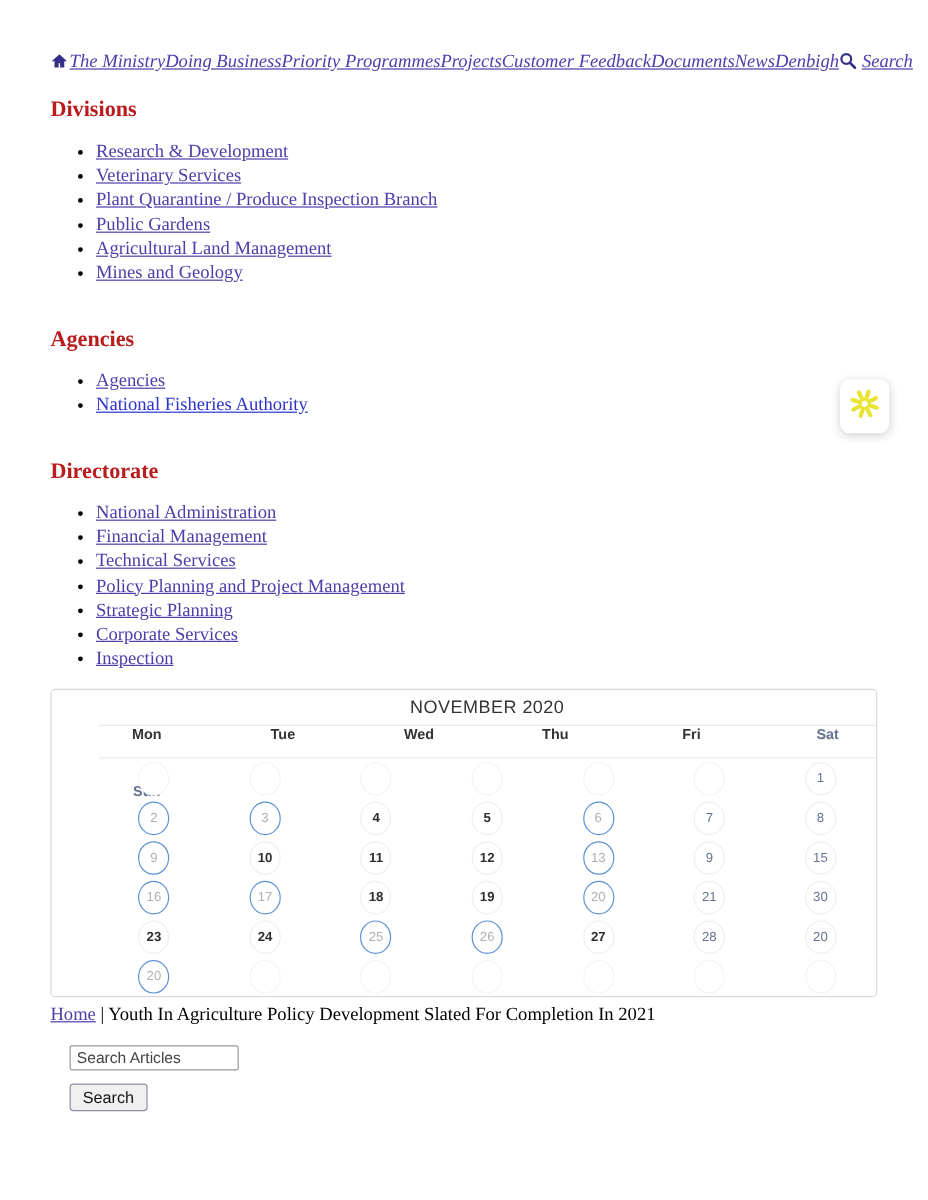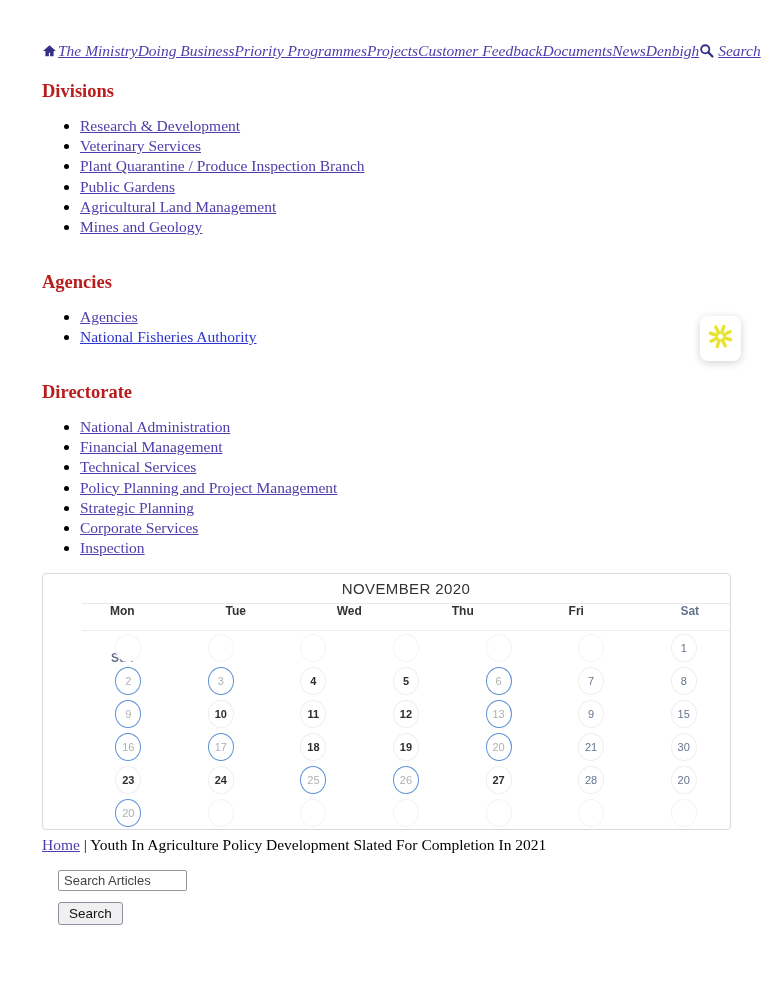--- a/index.html
+++ b/index.html
@@ -80,21 +80,21 @@
   .pill.weekend { color: var(--weekend); font-weight: normal; }
   .pill.circled { border: 1px solid var(--cal-blue); color: var(--muted-num); font-weight: normal; }
 
   
   .crumb { margin: 6px 0 0 0; font-size: 15.5px; }
   .crumb a { color: var(--link); text-decoration: underline; }
 
   
   .searchbox { margin: 16px 0 0 16px; }
   .search-input {
-    width: 129px; height: 21px;
+    width: 141px; height: 21px;
     border: 1px solid #999; border-radius: 2px;
     font-family: "Liberation Sans", sans-serif; font-size: 13px;
     padding: 1px 5px; color: #333; background: #fff; outline: none;
   }
   .search-input::placeholder { color: #444; opacity: 1; }
   .search-btn {
     margin-top: 11px; display: block;
     background: #f0f0f0; border: 1px solid #8f8f9d; border-radius: 3px;
     font-family: "Liberation Sans", sans-serif; font-size: 13.5px; color: #111;
     padding: 3px 10px; cursor: pointer;

